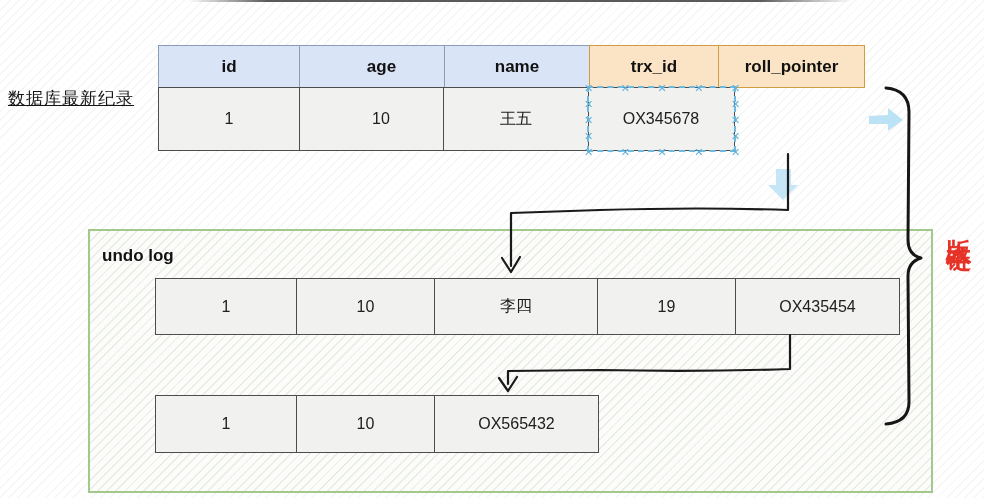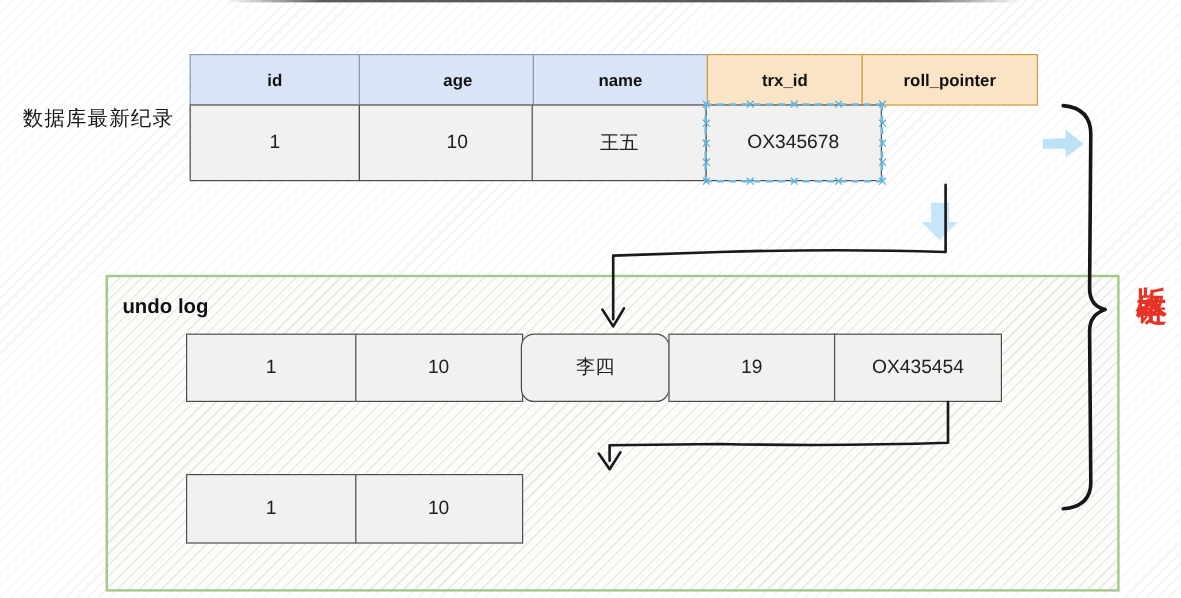--- a/index.html
+++ b/index.html
@@ -13,35 +13,35 @@
       rgba(150,150,150,0.09) 0 1.3px, rgba(255,255,255,0) 1.3px 6.5px);
   }
 
   .top-edge-line {
     position:absolute; left:188px; top:0; width:664px; height:2px;
     background:linear-gradient(90deg, rgba(90,90,90,0), #5a5a5a 12%, #5a5a5a 86%, rgba(90,90,90,0));
   }
 
   .latest-label {
     position:absolute; left:8px; top:87px; width:148px;
-    font-size:17px; color:#141414; text-align:center; letter-spacing:1px;
+    font-size:17px; color:#141414; text-align:left; letter-spacing:1px;text-decoration:underline;
   }
 
   
   .trow { position:absolute; display:flex; }
   .cell {
     display:flex; align-items:center; justify-content:center;
     font-size:16px; color:#202020;
     background:#f1f1ef; border:1.5px solid #4d4d4d; margin-left:-1.5px;
   }
   .cell:first-child { margin-left:0; }
 
   .hcell {
     display:flex; align-items:center; justify-content:center;
-    font-size:14px; font-weight:bold; color:#111;
+    font-size:17px; font-weight:bold; color:#111;
     border:1px solid #8a9cb8; margin-left:-1px; background:#d9e5f6;
   }
   .hcell:first-child { margin-left:0; }
   .hcell.orange { background:#fbe4c5; border-color:#cf9c3f; }
 
   
   .hdr-row { left:158px; top:45px; height:43px; }
   .top-data-row { left:158px; top:87px; height:64px; }
   .w0 { width:142px; } .w1 { width:146px;padding-left:19px; } .w2 { width:146px; }
   .w3 { width:130px;text-align:center; } .w4 { width:147px; }
@@ -54,22 +54,22 @@
     background-image:repeating-linear-gradient(135deg,
       rgba(140,165,130,0.16) 0 1.3px, rgba(255,255,255,0) 1.3px 6.5px);
   }
   .undo-label {
     position:absolute; left:12px; top:15px;
     font-size:17px; font-weight:bold; color:#111;
   }
 
   .undo-row-1 { left:155px; top:278px; height:57px; }
   .undo-row-2 { left:155px; top:395px; height:58px; }
-  .u0 { width:142px; } .u1 { width:140px; } .u2 { width:124px;border-radius:11px; }
-  .u3 { width:140px; } .u4 { width:140px; }
+  .u0 { width:142px; } .u1 { width:140px; } .u2 { width:164px; }
+  .u3 { width:140px; } .u4 { width:165px; }
 
   
   .sel-cell { position:relative; }
   .sel-outline {
     position:absolute; inset:-2px; border:2px dashed #6fb9de; pointer-events:none;
   }
   .handle {
     position:absolute; width:14px; height:14px; line-height:14px;
     font-size:11px; font-weight:bold; color:#5fb0da; text-align:center;
     pointer-events:none; transform:translate(-7px,-7px);
@@ -138,20 +138,21 @@
     <div class="cell u0">1</div>
     <div class="cell u1">10</div>
     <div class="cell u2">李四</div>
     <div class="cell u3">19</div>
     <div class="cell u4">OX435454</div>
   </div>
 
   <div class="trow undo-row-2">
     <div class="cell u0">1</div>
     <div class="cell u1">10</div>
+    <div class="cell u4">OX565432</div>
   </div>
 
   <div class="version-chain">版本链</div>
 
   <svg class="overlay" width="984" height="498" viewBox="0 0 984 498">
 
     <polygon points="869,116 888,115 888,108 903,120 888,131 888,124 869,124" fill="#b8e0f5" opacity="0.95"></polygon>
 
     <polygon points="776,169 791,169 791,185 798,185 783,200 768,185 776,185" fill="#b8e0f5" opacity="0.8"></polygon>
 

